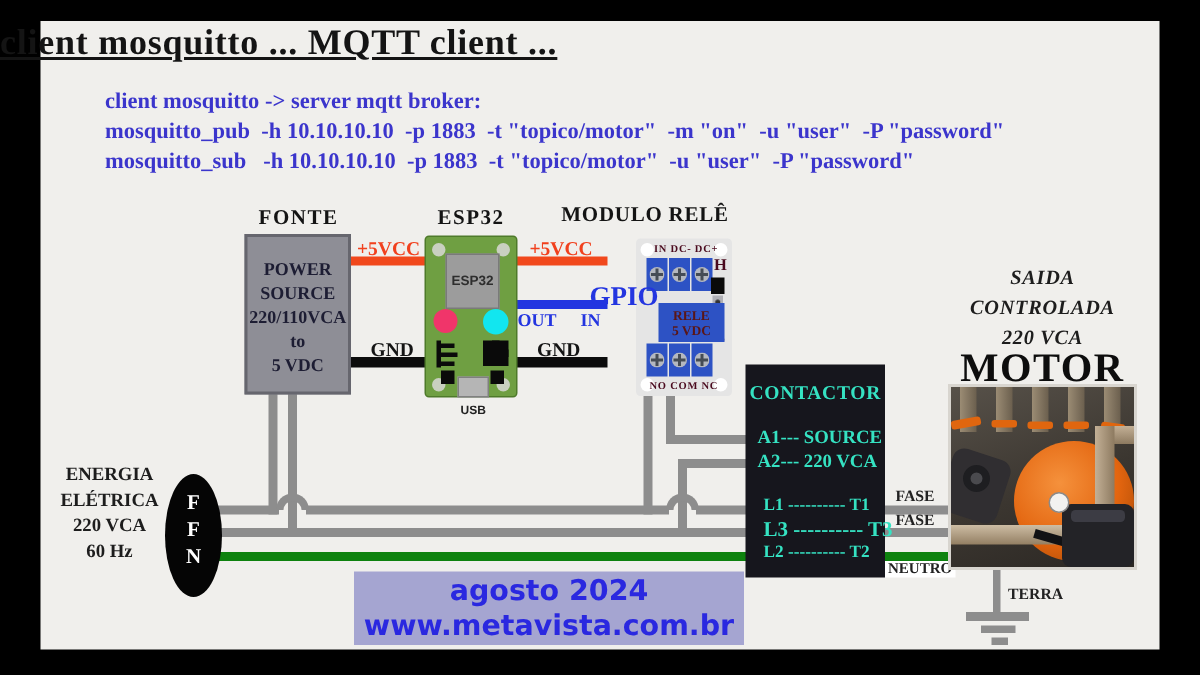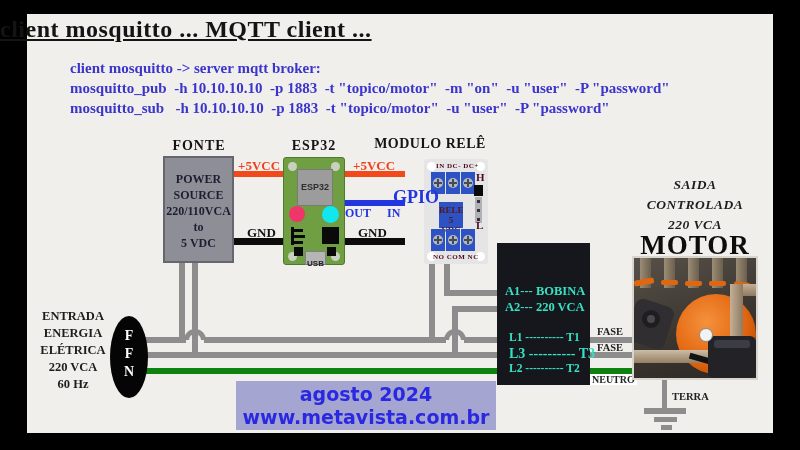--- a/index.html
+++ b/index.html
@@ -96,21 +96,21 @@
 
     <div class="abs" style="left:7px;top:69px;width:3px;height:18px;background:#0a0a0a;"></div>
     <div class="abs" style="left:10px;top:71px;width:9px;height:3px;background:#0a0a0a;"></div>
     <div class="abs" style="left:10px;top:77px;width:11px;height:3px;background:#0a0a0a;"></div>
     <div class="abs" style="left:10px;top:83px;width:9px;height:3px;background:#0a0a0a;"></div>
 
     <div class="abs" style="left:40px;top:71px;width:13px;height:13px;background:#0a0a0a;box-shadow:-3px -3px 0 -1px #0a0a0a,3px -3px 0 -1px #0a0a0a,-3px 3px 0 -1px #0a0a0a,3px 3px 0 -1px #0a0a0a;"></div>
     <div class="abs" style="left:10px;top:89px;width:9px;height:9px;background:#0a0a0a;"></div>
     <div class="abs" style="left:43px;top:89px;width:9px;height:9px;background:#0a0a0a;"></div>
     <div class="abs" style="left:21px;top:93px;width:21px;height:14px;background:#b5b5b5;border:1px solid #808080;text-align:center;box-sizing:border-box;">
-      <div style="font-size:8px;font-weight:bold;color:#222;font-family:'Liberation Sans',sans-serif;margin-top:7px;">USB</div>
+      <div style="font-size:8px;font-weight:bold;color:#222;font-family:'Liberation Sans',sans-serif;margin-top:17px;">USB</div>
     </div>
   </div>
 
   <div class="abs" style="left:424px;top:159px;width:64px;height:105px;background:#e5e5e5;border-radius:3px;">
     <div class="hole" style="left:3px;top:3px;background:#fff;"></div>
     <div class="hole" style="left:52px;top:3px;background:#fff;"></div>
     <div class="hole" style="left:3px;top:93px;background:#fff;"></div>
     <div class="hole" style="left:52px;top:93px;background:#fff;"></div>
     <div class="abs serifb" style="left:12px;top:3px;font-size:7px;color:#4a0a1e;letter-spacing:0.5px;">IN DC- DC+</div>
 
@@ -120,21 +120,21 @@
     <div class="screw" style="left:9px;top:19px;"></div>
     <div class="screw" style="left:24px;top:19px;"></div>
     <div class="screw" style="left:39px;top:19px;"></div>
 
     <div class="abs serifb" style="left:52px;top:12px;font-size:11px;color:#4a0a1e;">H</div>
     <div class="abs" style="left:50px;top:26px;width:9px;height:11px;background:#0a0a0a;"></div>
     <div class="abs" style="left:51px;top:38px;width:7px;height:26px;background:#b0b0b6;
          background-image:radial-gradient(circle 1.5px,#333 1.5px,transparent 2px);background-size:7px 9px;background-position:center top;"></div>
     <div class="abs serifb" style="left:52px;top:60px;font-size:11px;color:#4a0a1e;">L</div>
 
-    <div class="abs" style="left:15px;top:43px;width:24px;height:26px;background:#2d52c4;text-align:center;">
+    <div class="abs" style="left:15px;top:43px;width:44px;height:26px;background:#2d52c4;text-align:center;">
       <div class="serifb" style="font-size:9px;color:#5a1616;margin-top:3px;line-height:10px;">
         <div>RELE</div>
         <div>5 VDC</div>
       </div>
     </div>
 
     <div class="term" style="left:7px;top:70px;"></div>
     <div class="term" style="left:22px;top:70px;"></div>
     <div class="term" style="left:37px;top:70px;"></div>
     <div class="screw" style="left:9px;top:76px;"></div>
@@ -145,36 +145,36 @@
 
   <div class="abs serifb" style="left:238px;top:158px;font-size:13px;color:#f1401d;">+5VCC</div>
   <div class="abs serifb" style="left:353px;top:158px;font-size:13px;color:#f1401d;">+5VCC</div>
   <div class="abs serifb" style="left:365px;top:187px;font-size:18px;color:#2335e0;margin-left:28px;">GPIO</div>
   <div class="abs serifb" style="left:345px;top:206px;font-size:12px;color:#2335e0;">OUT</div>
   <div class="abs serifb" style="left:387px;top:206px;font-size:12px;color:#2335e0;">IN</div>
   <div class="abs serifb" style="left:247px;top:225px;font-size:13px;">GND</div>
   <div class="abs serifb" style="left:358px;top:225px;font-size:13px;">GND</div>
 
   <div class="abs serifb" style="left:28px;top:308px;width:90px;text-align:center;font-size:12.5px;line-height:17px;color:#1d1d1d;">
-    <div>ENTRADA</div>
     <div>ENERGIA</div>
     <div>ELÉTRICA</div>
     <div>220 VCA</div>
     <div>60 Hz</div>
   </div>
   <div class="abs" style="left:110px;top:316px;width:38px;height:82px;background:#050505;border-radius:50%;text-align:center;">
     <div class="serifb" style="color:#fff;font-size:14px;line-height:18px;margin-top:11px;">
       <div>F</div>
       <div>F</div>
       <div>N</div>
     </div>
   </div>
 
   <div class="abs" style="left:497px;top:243px;width:93px;height:142px;background:#16161d;">
-    <div class="ctext" style="position:absolute;left:8px;top:41px;font-size:12.5px;">A1--- BOBINA</div>
+    <div class="ctext" style="position:absolute;left:0;top:11px;width:93px;text-align:center;font-size:13px;letter-spacing:0.5px;">CONTACTOR</div>
+    <div class="ctext" style="position:absolute;left:8px;top:41px;font-size:12.5px;">A1--- SOURCE</div>
     <div class="ctext" style="position:absolute;left:8px;top:57px;font-size:12.5px;">A2--- 220 VCA</div>
     <div class="ctext" style="position:absolute;left:12px;top:88px;font-size:11.5px;">L1 ---------- T1</div>
     <div class="ctext" style="position:absolute;left:12px;top:103px;font-size:14px;">L3 ---------- T3</div>
     <div class="ctext" style="position:absolute;left:12px;top:119px;font-size:11.5px;">L2 ---------- T2</div>
   </div>
 
   <div class="flabel" style="left:597px;top:326px;">FASE</div>
   <div class="flabel" style="left:597px;top:342px;">FASE</div>
   <div class="flabel" style="left:590px;top:374px;background:#fff;padding:0 2px;font-size:10px;">NEUTRO</div>
 

